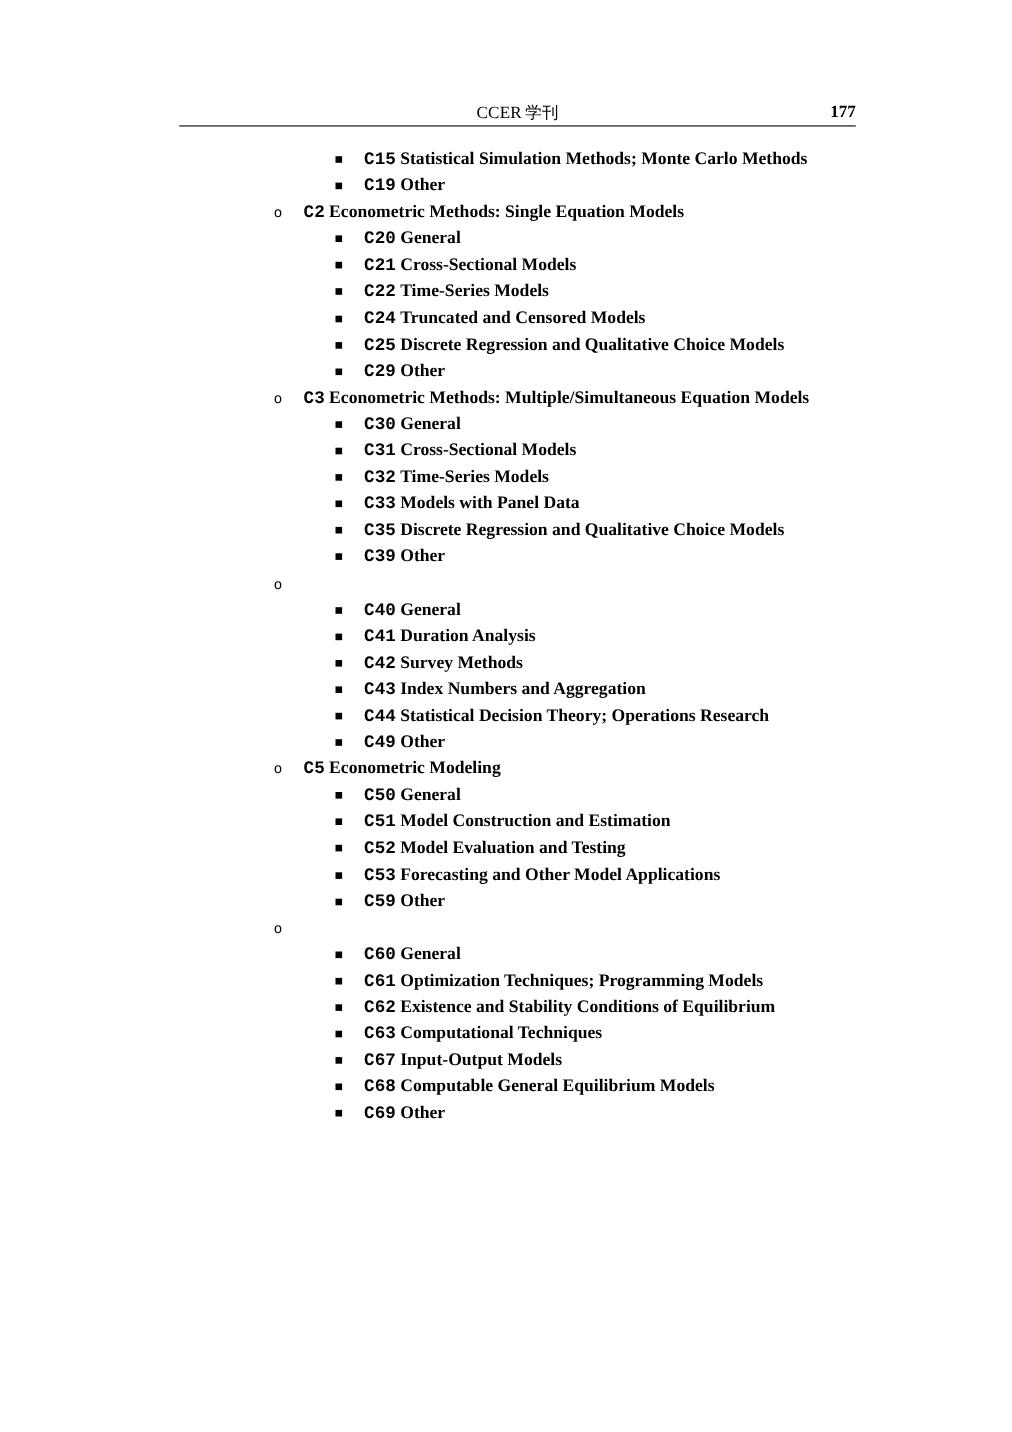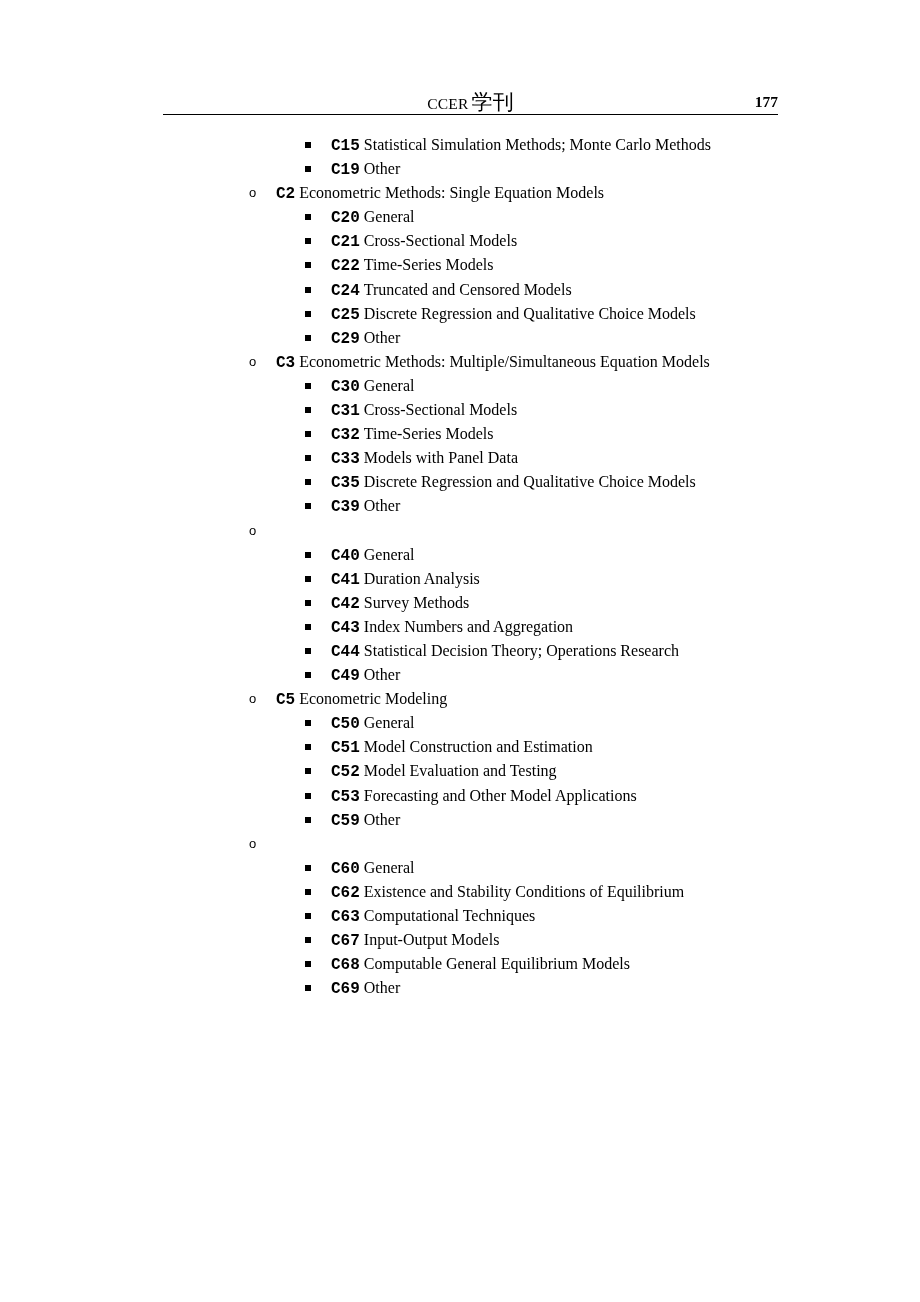--- a/index.html
+++ b/index.html
@@ -43,21 +43,21 @@
     font-size: 15.5px;
     line-height: 20px;
     letter-spacing: 0.2px;
   }
   .header-title .lat {
     font-weight: normal;
   }
   .header-title .cjk {
     font-family: "DejaVu Serif", "Liberation Serif", serif;
     font-weight: normal;
-    font-size: 21px;
+    font-size: 15px;
     padding-left: 3px;
   }
   .header-page {
     position: absolute;
     right: 0;
     top: 0;
     font-size: 15.5px;
     line-height: 20px;
     font-weight: bold;
   }
@@ -123,21 +123,21 @@
     position: absolute;
     left: 331px;
     top: 0;
   }
 
   .code {
     font-weight: bold;
     font-family: Liberation Mono, monospace;
   }
   .desc {
-    font-weight: normal;
+    font-weight: bold;
     padding-left: 4px;
   }
 </style>
 </head>
 <body>
 
 <div class="page">
 
   <div class="header">
     <div class="header-title"><span class="lat">CCER</span><span class="cjk">学刊</span></div>
@@ -317,20 +317,26 @@
       <div class="row lvl3">
         <span class="bullet">
           <i></i>
         </span>
         <span class="text"><span class="code">C60</span><span class="desc">General</span></span>
       </div>
       <div class="row lvl3">
         <span class="bullet">
           <i></i>
         </span>
+        <span class="text"><span class="code">C61</span><span class="desc">Optimization Techniques; Programming Models</span></span>
+      </div>
+      <div class="row lvl3">
+        <span class="bullet">
+          <i></i>
+        </span>
         <span class="text"><span class="code">C62</span><span class="desc">Existence and Stability Conditions of Equilibrium</span></span>
       </div>
       <div class="row lvl3">
         <span class="bullet">
           <i></i>
         </span>
         <span class="text"><span class="code">C63</span><span class="desc">Computational Techniques</span></span>
       </div>
       <div class="row lvl3">
         <span class="bullet">

